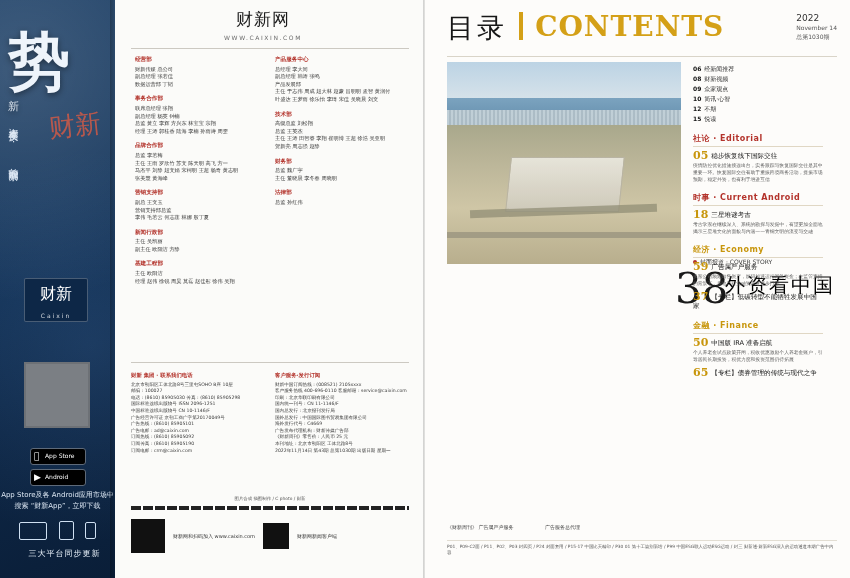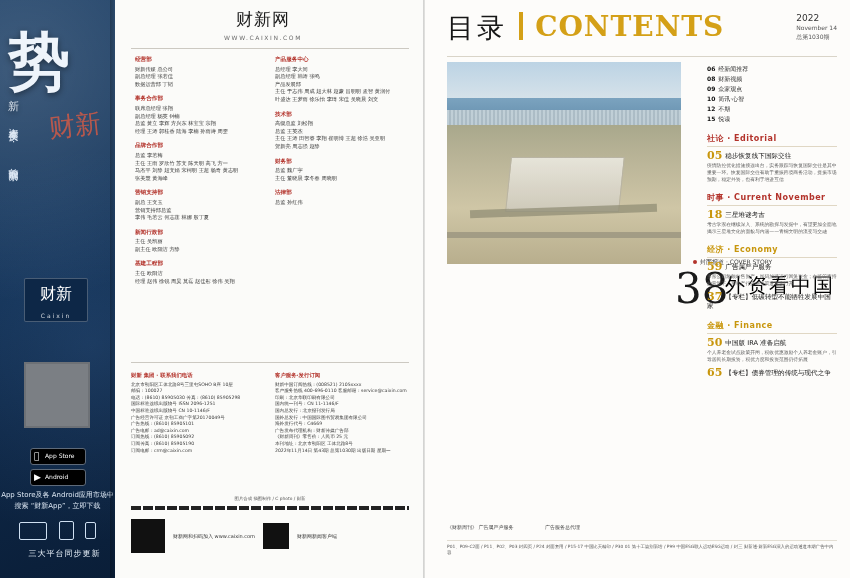--- a/index.html
+++ b/index.html
@@ -108,21 +108,21 @@
   .cs-label .dot{display:inline-block;width:4px;height:4px;background:#b3332b;border-radius:50%;
      margin-right:3px;vertical-align:middle;}
   .cs-num{position:absolute;left:250px;top:268px;font-family:"DejaVu Serif","Liberation Serif",serif;
      font-size:42px;color:#1a1a1a;line-height:42px;}
   .cs-title{position:absolute;left:300px;top:272px;font-family:"DejaVu Serif","Liberation Serif",serif;
      font-size:20px;color:#000000;letter-spacing:2px;}
   .cs-desc{position:absolute;left:262px;top:306px;width:150px;font-size:7px;line-height:12px;
      color:#4a4a4a;}
 
   
-  .toc{position:absolute;left:282px;top:64px;width:130px;}
+  .toc{position:absolute;left:268px;top:64px;width:130px;}
   .toc .mini{font-size:6px;line-height:10px;color:#333;}
   .toc .mini b{color:#111;font-weight:700;margin-right:3px;}
   .sec{margin-top:9px;}
   .sec .sec-h{font-size:8px;font-weight:700;color:#b3332b;border-bottom:1px solid #e0d7c4;
      padding-bottom:2px;margin-bottom:4px;letter-spacing:.5px;}
   .sec .sec-h.gold{color:#c8960c;}
   .item{margin-bottom:5px;}
   .item .hl{font-size:6.6px;line-height:9px;color:#151515;}
   .item .hl .pg{font-family:"DejaVu Serif","Liberation Serif",serif;font-size:11px;color:#c8960c;
      font-weight:700;margin-right:3px;vertical-align:-1px;}
@@ -341,21 +341,21 @@
 
       <div class="sec">
         <div class="sec-h">社论 · Editorial</div>
         <div class="item">
           <div class="hl"><span class="pg">05</span><span>稳步恢复线下国际交往</span></div>
           <div class="dk">疫情防控优化措施接连出台，实务跟踪与恢复国际交往是其中重要一环。恢复国际交往有助于重振跨境商务活动，提振市场预期，稳定外资，也有利于增进互信</div>
         </div>
       </div>
 
       <div class="sec">
-        <div class="sec-h">时事 · Current November</div>
+        <div class="sec-h">时事 · Current Android</div>
         <div class="item">
           <div class="hl"><span class="pg">18</span><span>三星堆谜考古</span></div>
           <div class="dk">考古学家在继续深入、系统的勘探与发掘中，有望更加全面地揭示三星堆文化的面貌与内涵——青铜文明的流变与交融</div>
         </div>
       </div>
 
       <div class="sec">
         <div class="sec-h gold">经济 · Economy</div>
         <div class="item">
           <div class="hl"><span class="pg">59</span><span>广告属严户服务</span></div>

